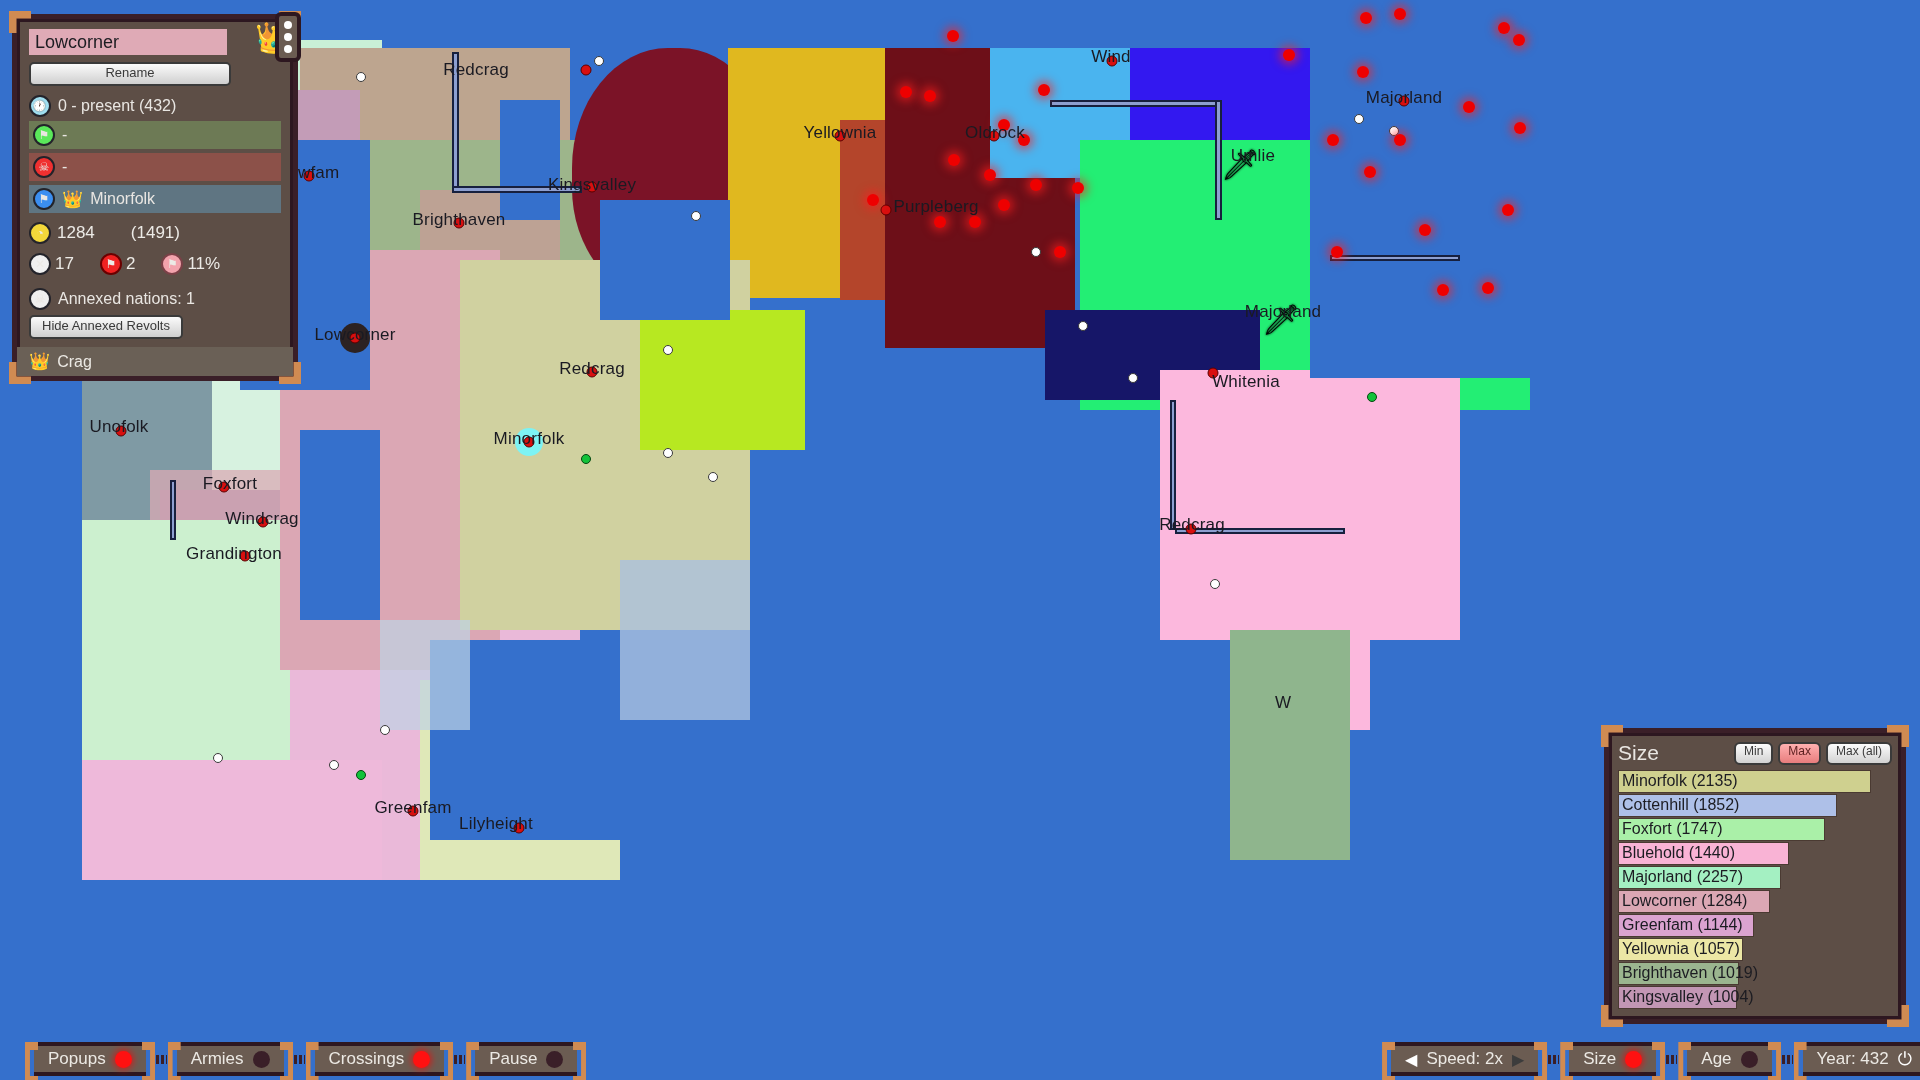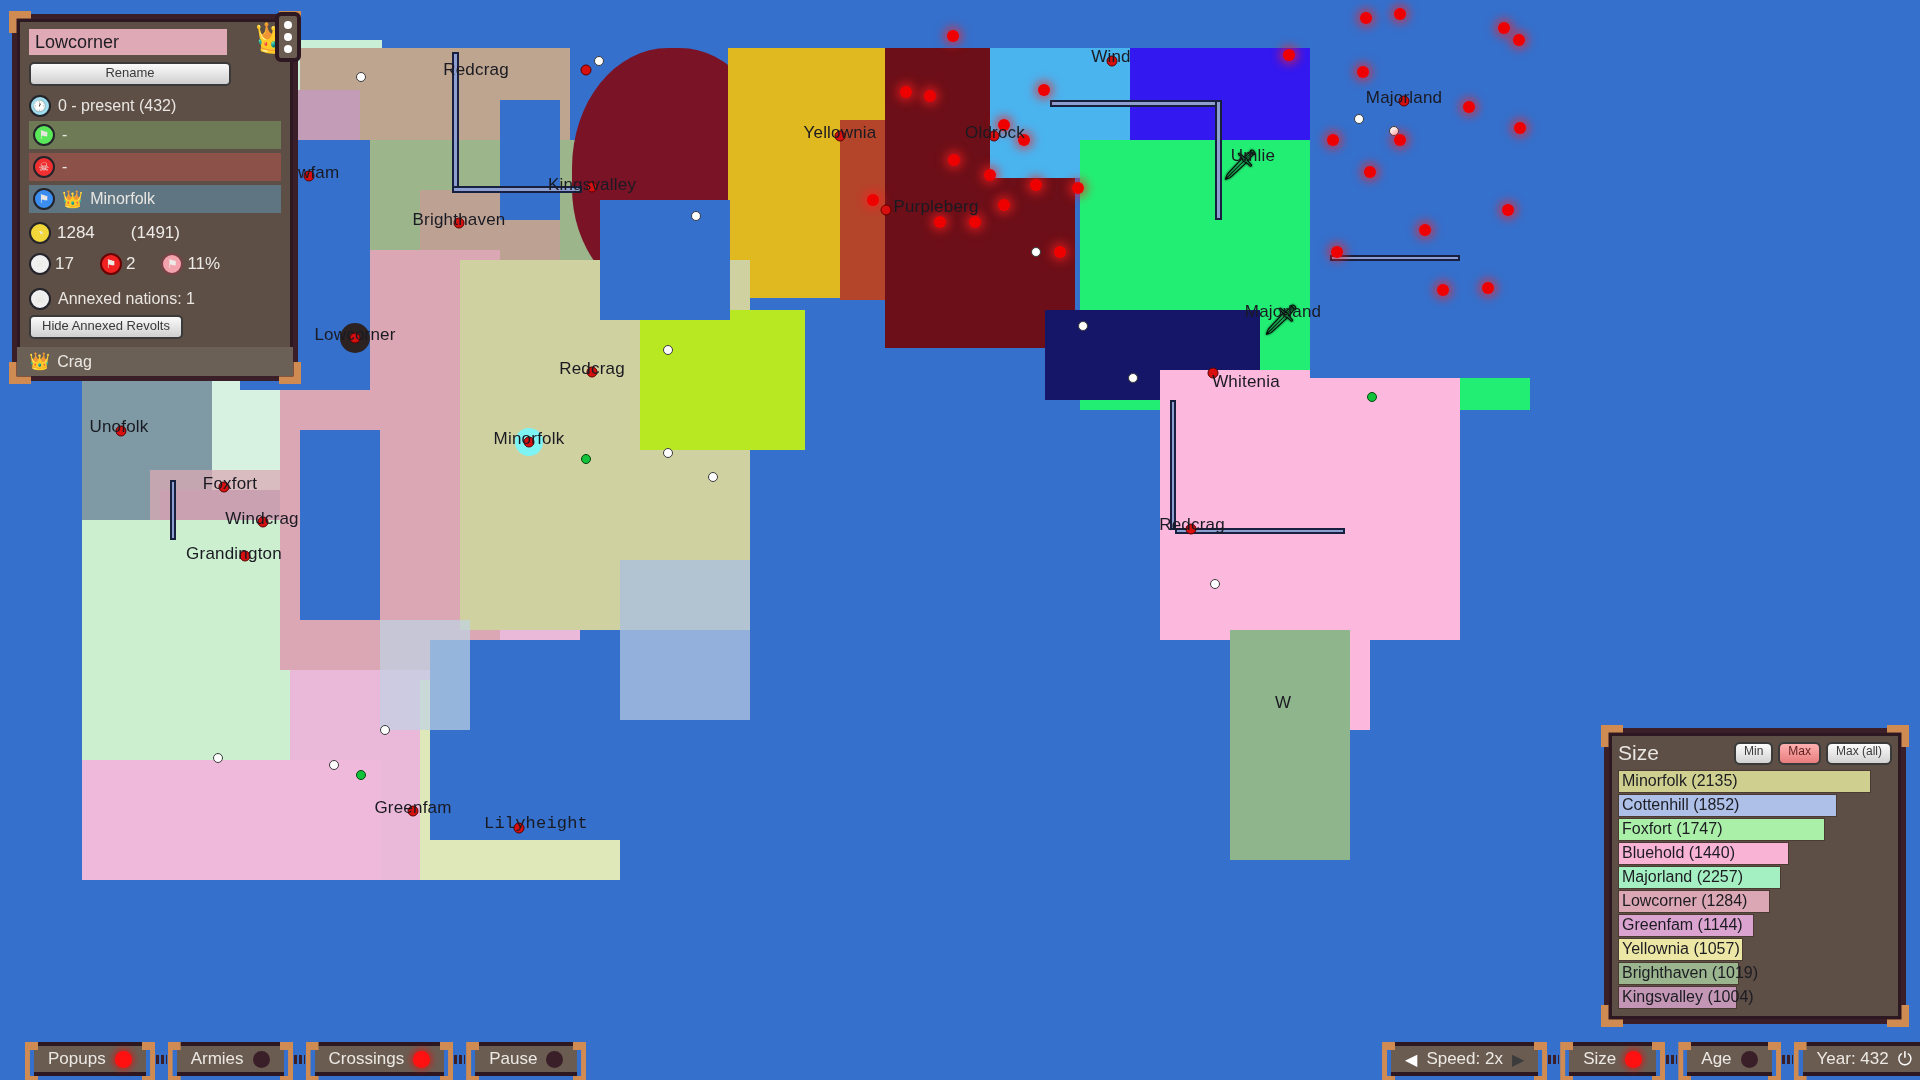--- a/index.html
+++ b/index.html
@@ -258,21 +258,21 @@
         <div class="mlabel" style="left: 1214px; top: 372px; margin-left: 32px;">Whitenia</div>
         <div class="mlabel" style="left: 355px; top: 325px;">Lowcorner</div>
         <div class="mlabel" style="left: 592px; top: 359px;">Redcrag</div>
         <div class="mlabel" style="left: 529px; top: 429px;">Minorfolk</div>
         <div class="mlabel" style="left: 119px; top: 417px;">Unofolk</div>
         <div class="mlabel" style="left: 230px; top: 474px;">Foxfort</div>
         <div class="mlabel" style="left: 262px; top: 509px;">Windcrag</div>
         <div class="mlabel" style="left: 1192px; top: 515px;">Redcrag</div>
         <div class="mlabel" style="left: 234px; top: 544px;">Grandington</div>
         <div class="mlabel" style="left: 413px; top: 798px;">Greenfam</div>
-        <div class="mlabel" style="left: 536px; top: 814px; font-family: Liberation Mono, monospace;">Lilyheight</div>
+        <div class="mlabel" style="left: 496px; top: 814px;">Lilyheight</div>
         <div class="mlabel" style="left: 1283px; top: 693px;">W</div>
       </div>
   </div>
 
   <div class="panel" id="info">
     <span class="corner tl"></span>
     <span class="corner tr"></span>
     <span class="corner bl"></span>
     <span class="corner br"></span>
 

